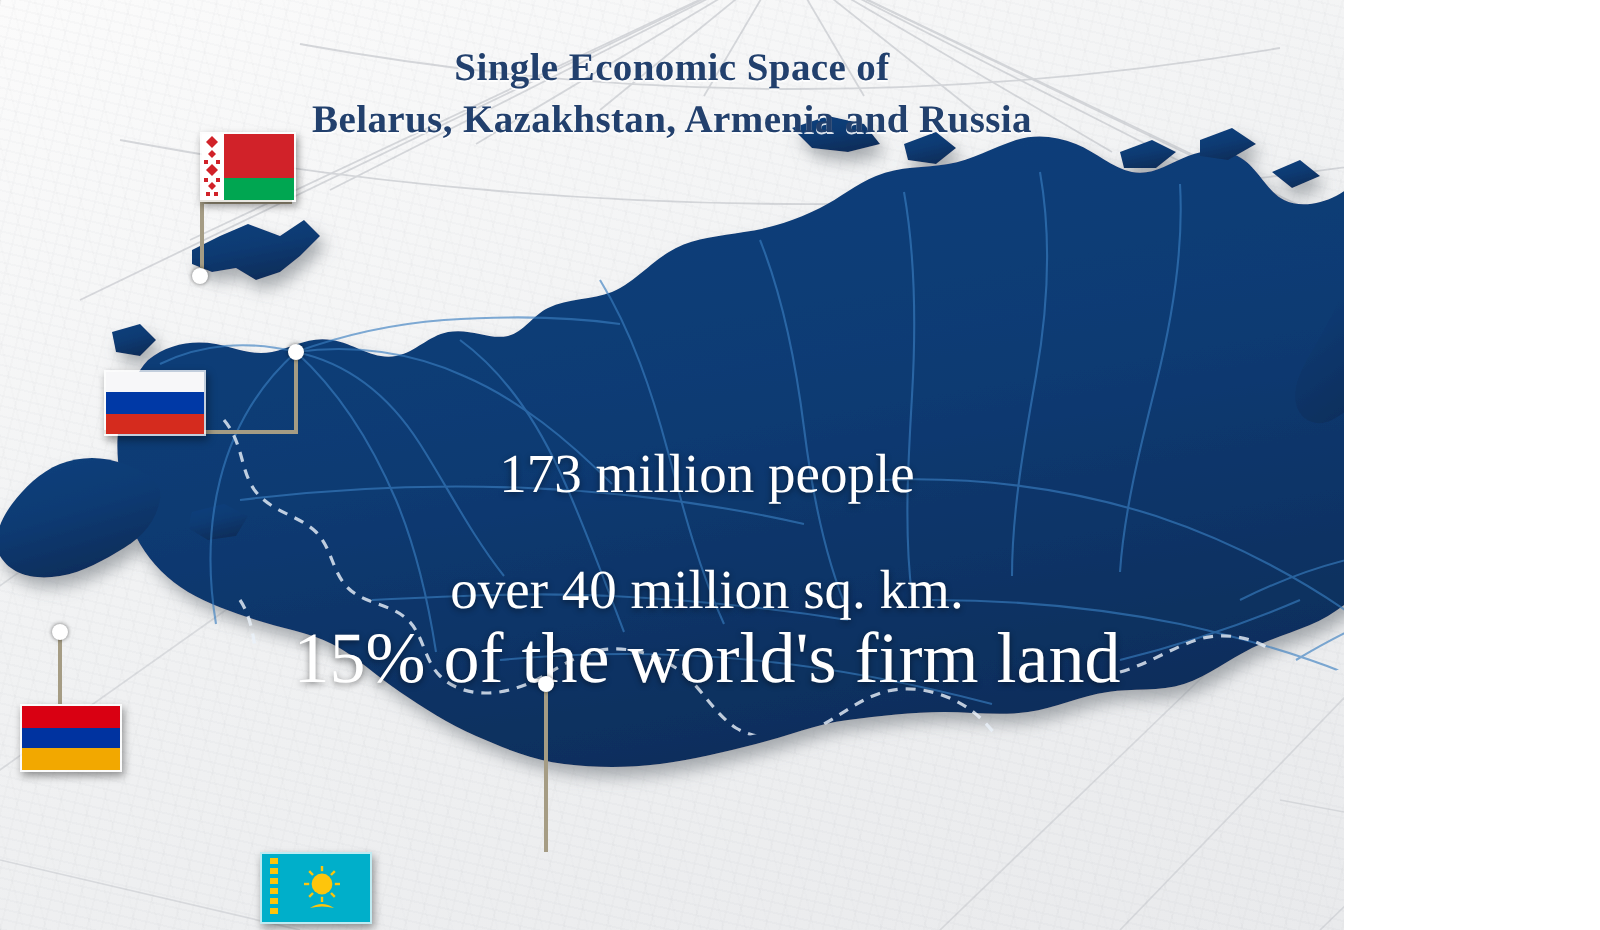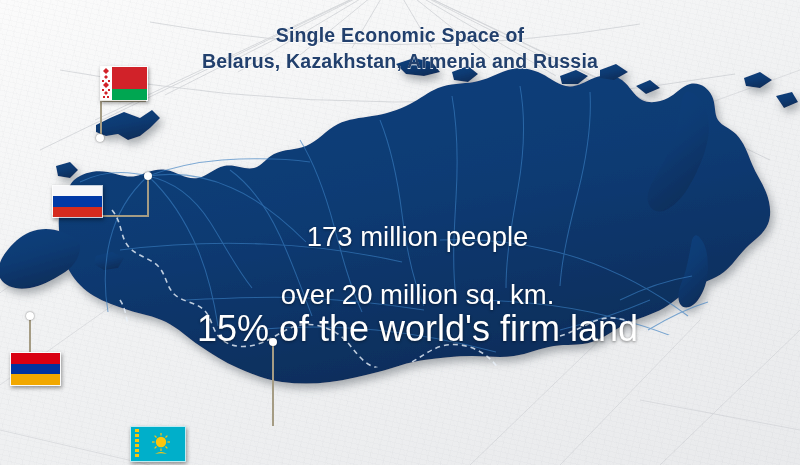--- a/index.html
+++ b/index.html
@@ -1,18 +1,18 @@
 <!DOCTYPE html>
 <html><head>
 <meta charset="utf-8">
 <style>
   html,body{margin:0;padding:0;background:#ffffff;}
   #stage{
-    position:relative;width:800px;height:465px;overflow:hidden;
-    font-family:Liberation Sans, sans-serif;
+    position:relative;width:672px;height:465px;overflow:hidden;
+    font-family:Liberation Serif, serif;
     background:#f2f3f4;
   }
   
   .bg-base{
     position:absolute;inset:0;
     background:
       linear-gradient(118deg, rgba(0,0,0,0.045) 0 0.5px, rgba(0,0,0,0) 0.5px 14px),
       linear-gradient(62deg, rgba(0,0,0,0.035) 0 0.5px, rgba(0,0,0,0) 0.5px 21px),
       linear-gradient(97deg, rgba(0,0,0,0.03) 0 0.5px, rgba(0,0,0,0) 0.5px 31px),
       linear-gradient(160deg,#fbfbfb 0%,#f1f2f3 45%,#e9eaec 100%);
@@ -281,21 +281,21 @@
       </g>
     </svg>
   </div>
 
   <div class="title">Single Economic Space of
 Belarus, Kazakhstan, Armenia and Russia</div>
 
   <div class="stats">
     <div class="stat-line stat-1">173 million people</div>
     <div class="stat-gap"></div>
-    <div class="stat-line stat-2">over 20 million sq. km.</div>
+    <div class="stat-line stat-2">over 40 million sq. km.</div>
     <div class="stat-line stat-3">15% of the world's firm land</div>
   </div>
 
   <div class="leader" style="left:100px;top:100px;width:46px;height:1.6px;"></div>
   <div class="leader" style="left:100px;top:100px;width:1.6px;height:39px;"></div>
   <div class="dot" style="left:96px;top:134px;"></div>
 
   <div class="leader" style="left:52px;top:215px;width:97px;height:1.6px;"></div>
   <div class="leader" style="left:147px;top:176px;width:1.6px;height:40px;"></div>
   <div class="dot" style="left:144px;top:172px;"></div>

